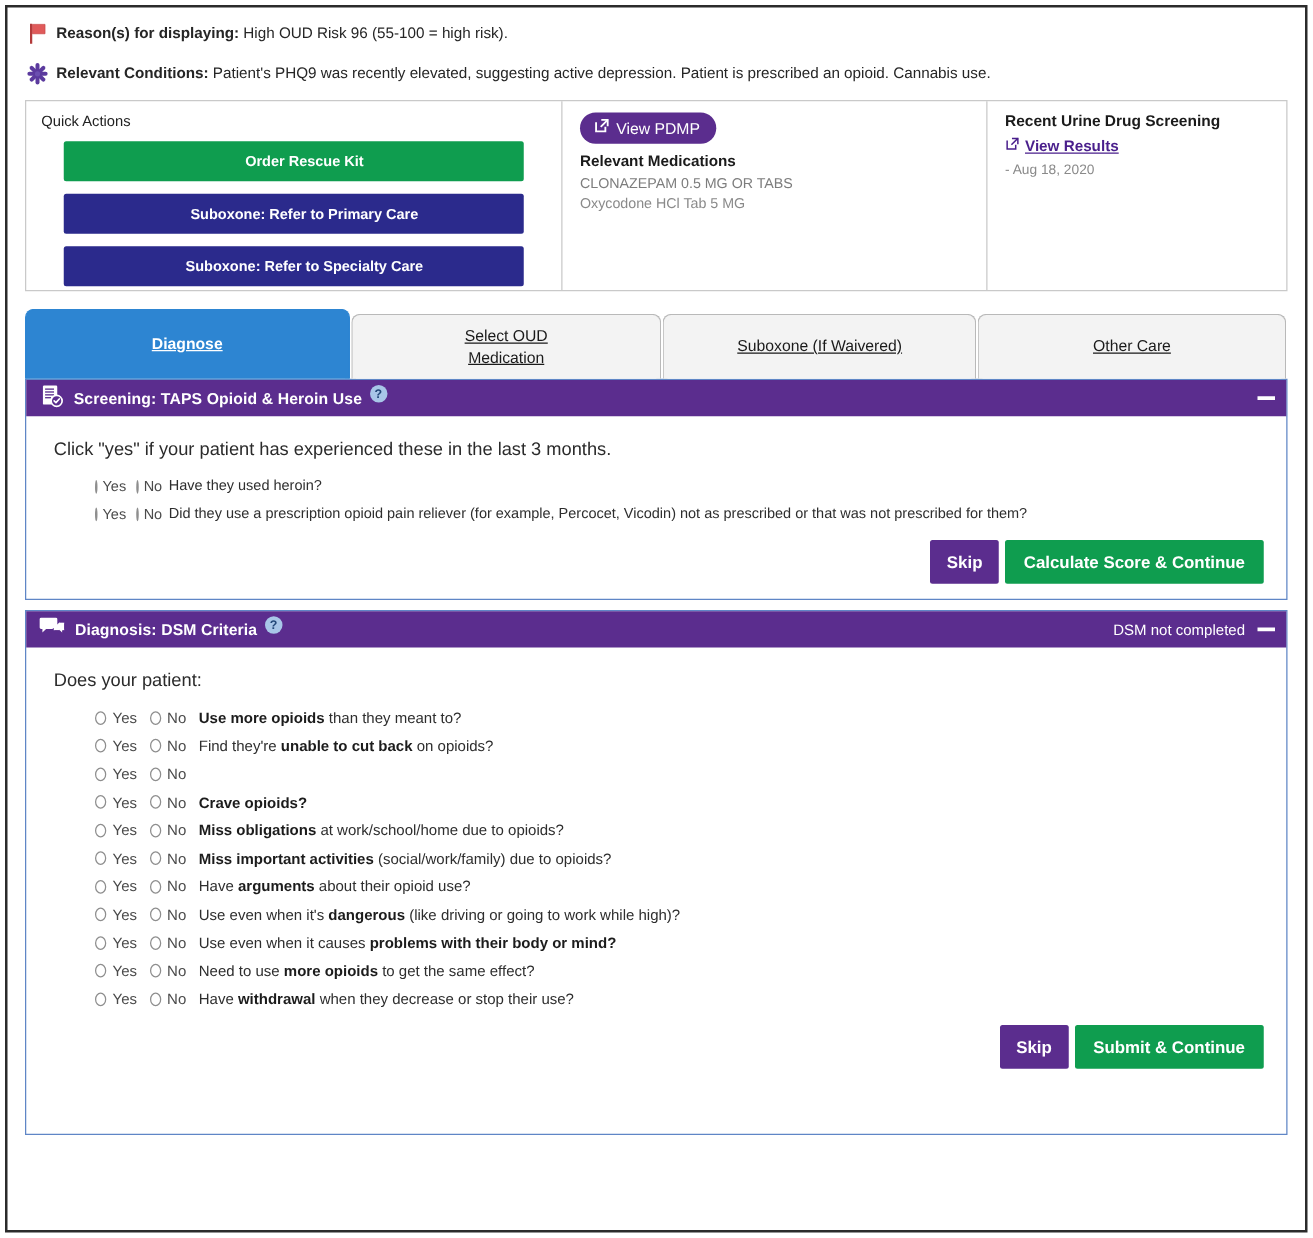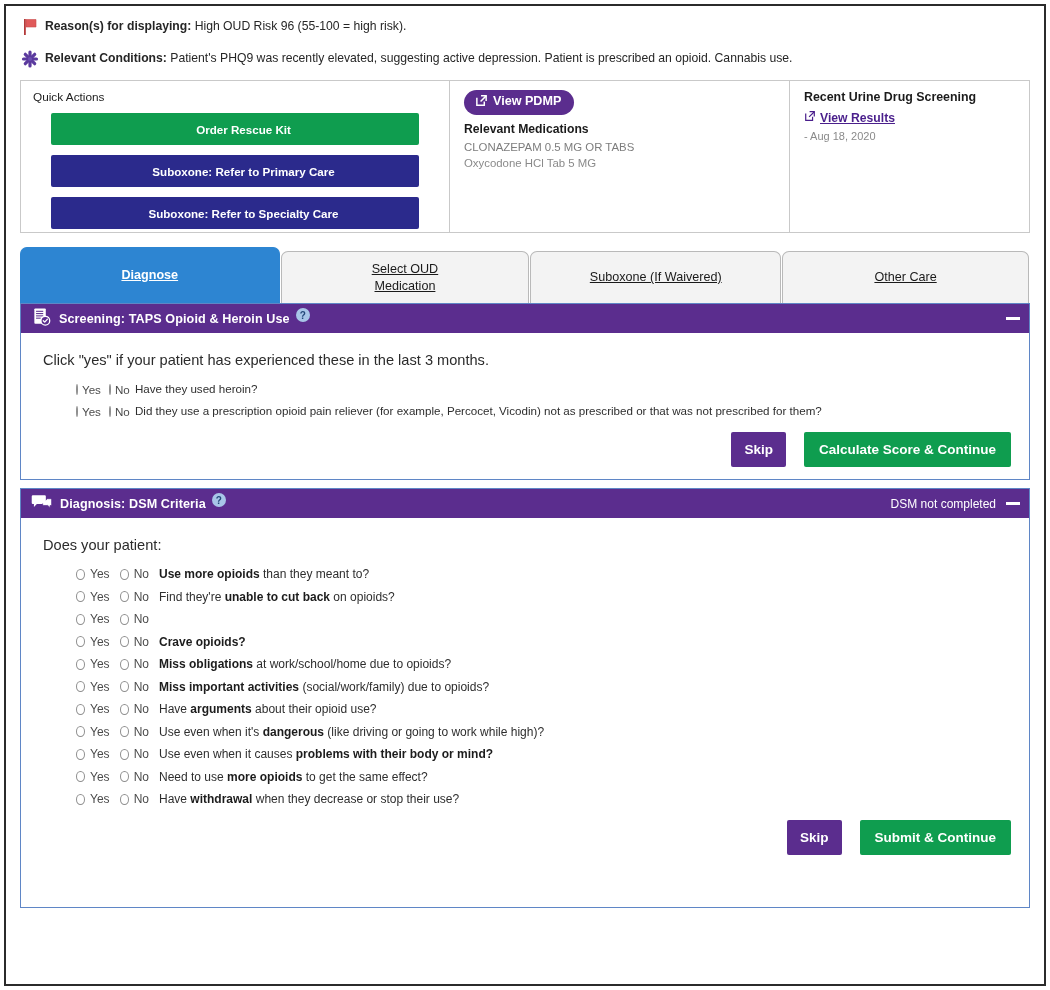--- a/index.html
+++ b/index.html
@@ -55,25 +55,25 @@
     text-align: center;
     font-size: 11.6px; font-weight: bold; color: #ffffff;
     border-radius: 2px; cursor: pointer; border: none;
     font-family: "Liberation Sans", sans-serif;
     padding-left: 23px;
   }
   .qa-green { background: #0f9d4f; }
   .qa-navy  { background: #2b2a8c; }
 
   .pdmp-btn {
-    display: inline-flex; align-items: flex-start; gap: 5px;
+    display: inline-flex; align-items: flex-end; gap: 5px;
     background: #5b2d8e; color: #fff;
     border: none; border-radius: 13px;
     padding: 4px 13px 5px 11px;
-    font-size: 12.6px; font-weight: bold; cursor: pointer;
+    font-size: 12.6px; font-weight: normal; cursor: pointer;
     font-family: "Liberation Sans", sans-serif;
     margin-bottom: 7px;
   }
   .meds-title { font-size: 12.2px; font-weight: bold; color: #1b1b1b; margin-bottom: 3px; }
   .med-item { font-size: 11.4px; color: #8a8a8a; line-height: 16px; }
   .med-item.first { color: #7d7d7d; }
 
   .uds-title { font-size: 12.4px; font-weight: bold; color: #1b1b1b; margin-bottom: 4px; }
   .uds-link {
     display: inline-flex; align-items: center; gap: 4px;
@@ -157,21 +157,21 @@
   .radio-label { font-size: 11.6px; color: #4b4b4b; margin-left: 4px; margin-right: 8px; }
   .q-text { font-size: 11.6px; color: #2e2e2e; line-height: 14px; }
   .q-text b { font-weight: bold; color: #1c1c1c; }
 
   
   .dsm .q-opts { width: 120px; padding-left: 37px; }
   .dsm .q-row { margin-bottom: 8.5px; }
   .dsm .radio-label { font-size: 12px; margin-left: 5px; margin-right: 10px; }
   .dsm .q-text { font-size: 12px; }
 
-  .btn-bar { display: flex; justify-content: flex-end; align-items: flex-start; gap: 18px; margin-top: 14px; }
+  .btn-bar { display: flex; justify-content: flex-end; align-items: flex-start; gap: 5px; margin-top: 14px; }
   .btn {
     border: none; cursor: pointer; color: #fff; font-weight: bold;
     font-family: "Liberation Sans", sans-serif;
     border-radius: 2px;
   }
   .btn-skip { background: #5b2d8e; font-size: 13.5px; padding: 10px 13px; }
   .btn-go   { background: #0f9d4f; font-size: 13.5px; padding: 10px 15px; }
 
   .spacer-bottom { height: 40px; }
 </style>

